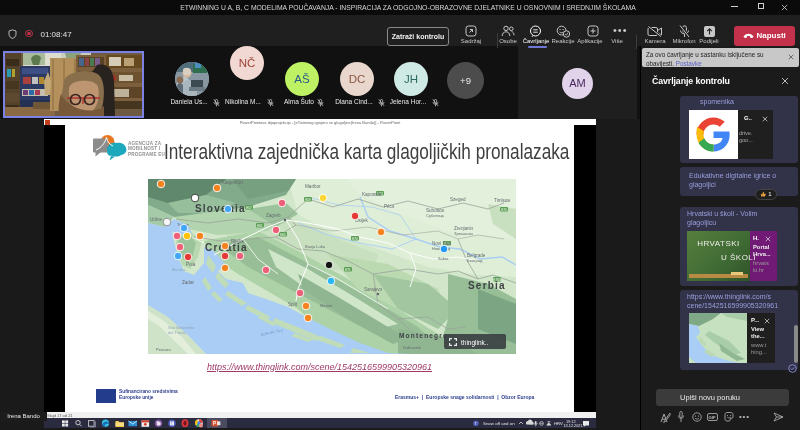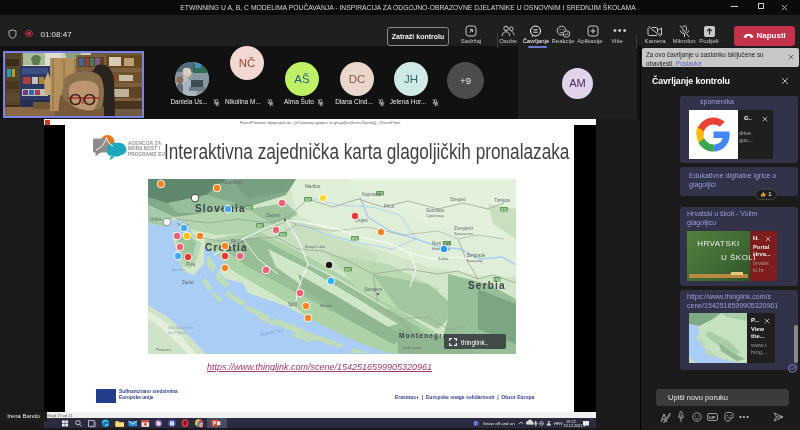--- a/index.html
+++ b/index.html
@@ -585,21 +585,21 @@
     </div>
 
     <div class="abs" style="left:39px;top:121px;width:118px;height:29px;background:#323348;border-radius:3px;"></div>
     <div class="abs" style="left:48px;top:125px;width:100px;color:#9b9ede;font-size:7px;line-height:1.35;">Edukativne digitalne igrice o glagoljici</div>
     <div class="abs" style="left:114px;top:143px;width:22px;height:11px;background:#1f1f1f;border:1px solid #444;border-radius:6px;color:#ddd;font-size:6px;line-height:9px;text-align:center;"><svg width="6" height="6" viewBox="0 0 6 6" style="vertical-align:-1px;">
           <path d="M1 3 h1 v2.5 h-1 Z M2.2 3 L3.4 .8 c.5 0 .8 .4 .6 1 l-.3 .9 h1.5 c.5 0 .7 .4 .5 .8 l-.7 1.7 c-.1 .3-.4 .4-.7 .4 h-2.1 Z" fill="#e8a33d"></path>
         </svg><span style="color:#fff;"> 1</span></div>
 
     <div class="abs" style="left:39px;top:161px;width:118px;height:79px;background:#323348;border-radius:3px;"></div>
     <div class="abs" style="left:46px;top:163px;color:#9b9ede;font-size:7px;line-height:1.35;white-space:nowrap;">Hrvatski u školi - Volim<br>glagoljicu</div>
-    <div class="abs" style="left:46px;top:185px;width:90px;height:50px;background:#7f1d1d;">
+    <div class="abs" style="left:46px;top:185px;width:90px;height:50px;background:#701a75;">
       <div class="abs" style="left:0;top:0;width:63px;height:50px;background:linear-gradient(135deg,#567f3e,#3f6a34 60%,#2f5228);"></div>
       <div class="abs" style="left:0;top:8px;width:63px;text-align:center;color:#f0f0ea;font-size:8px;letter-spacing:.5px;">HRVATSKI</div>
       <div class="abs" style="left:0;top:22px;width:63px;text-align:center;color:#f0f0ea;font-size:8px;letter-spacing:.5px;margin-left:20px;">U ŠKOLI</div>
       <div class="abs" style="left:2px;top:43px;width:59px;height:4px;background:#b98a43;"></div>
       <div class="abs" style="left:44px;top:41px;width:12px;height:3px;background:#e8c87a;"></div>
       <div class="abs" style="left:66px;top:4px;color:#fff;font-size:6px;font-weight:bold;">H.</div>
       <div class="abs" style="left:78px;top:5px;">
           <svg style="display:block" width="6" height="6" viewBox="0 0 6 6">
             <path d="M1 1 L5 5 M5 1 L1 5" stroke="#ccc" stroke-width="0.8" stroke-linecap="round"></path>
           </svg>
@@ -633,21 +633,21 @@
     </div>
 
     <svg class="abs" style="left:147px;top:318px;" width="9" height="9" viewBox="0 0 9 9">
         <circle cx="4.5" cy="4.5" r="3.8" fill="none" stroke="#8d90dd" stroke-width=".9"></circle>
         <path d="M2.8 4.6 L4 5.8 L6.3 3.3" fill="none" stroke="#8d90dd" stroke-width=".9"></path>
       </svg>
 
     <div class="abs" style="left:153px;top:279px;width:4px;height:38px;background:#8a8a8a;border-radius:2px;"></div>
   </div>
 
-  <div class="abs" style="left:15px;top:343px;width:133px;height:17px;background:#3b3b3b;border-radius:3px;color:#e8e8e8;font-size:7.5px;line-height:17px;padding-left:12px;">Upiši novu poruku</div>
+  <div class="abs" style="left:15px;top:343px;width:133px;height:17px;background:#3b3b3b;border-radius:3px;color:#e8e8e8;font-size:7.5px;line-height:17px;padding-left:24px;">Upiši novu poruku</div>
   <div id="inputicons">
     <svg class="abs" style="left:19px;top:366px;" width="11" height="11" viewBox="0 0 11 11">
         <path d="M1 10 L4 2 L7 10 M2.2 7.2 H5.8" stroke="#b8b8b8" stroke-width=".9" fill="none"></path>
         <path d="M9.8 1.2 L4.5 8.8 L3.6 10.4 L5.5 9.6 L10.6 2.2 Z" fill="#1b1b1b" stroke="#b8b8b8" stroke-width=".8"></path>
       </svg>
     <svg class="abs" style="left:37px;top:365px;" width="6" height="12" viewBox="0 0 6 12">
         <rect x="1.8" y=".5" width="2.4" height="6" rx="1.2" fill="none" stroke="#b8b8b8" stroke-width=".8"></rect>
         <path d="M.5 4.5 C.5 8.5 5.5 8.5 5.5 4.5 M3 8 V11" fill="none" stroke="#b8b8b8" stroke-width=".8"></path>
       </svg>
     <svg class="abs" style="left:51px;top:366px;" width="10" height="10" viewBox="0 0 10 10">

